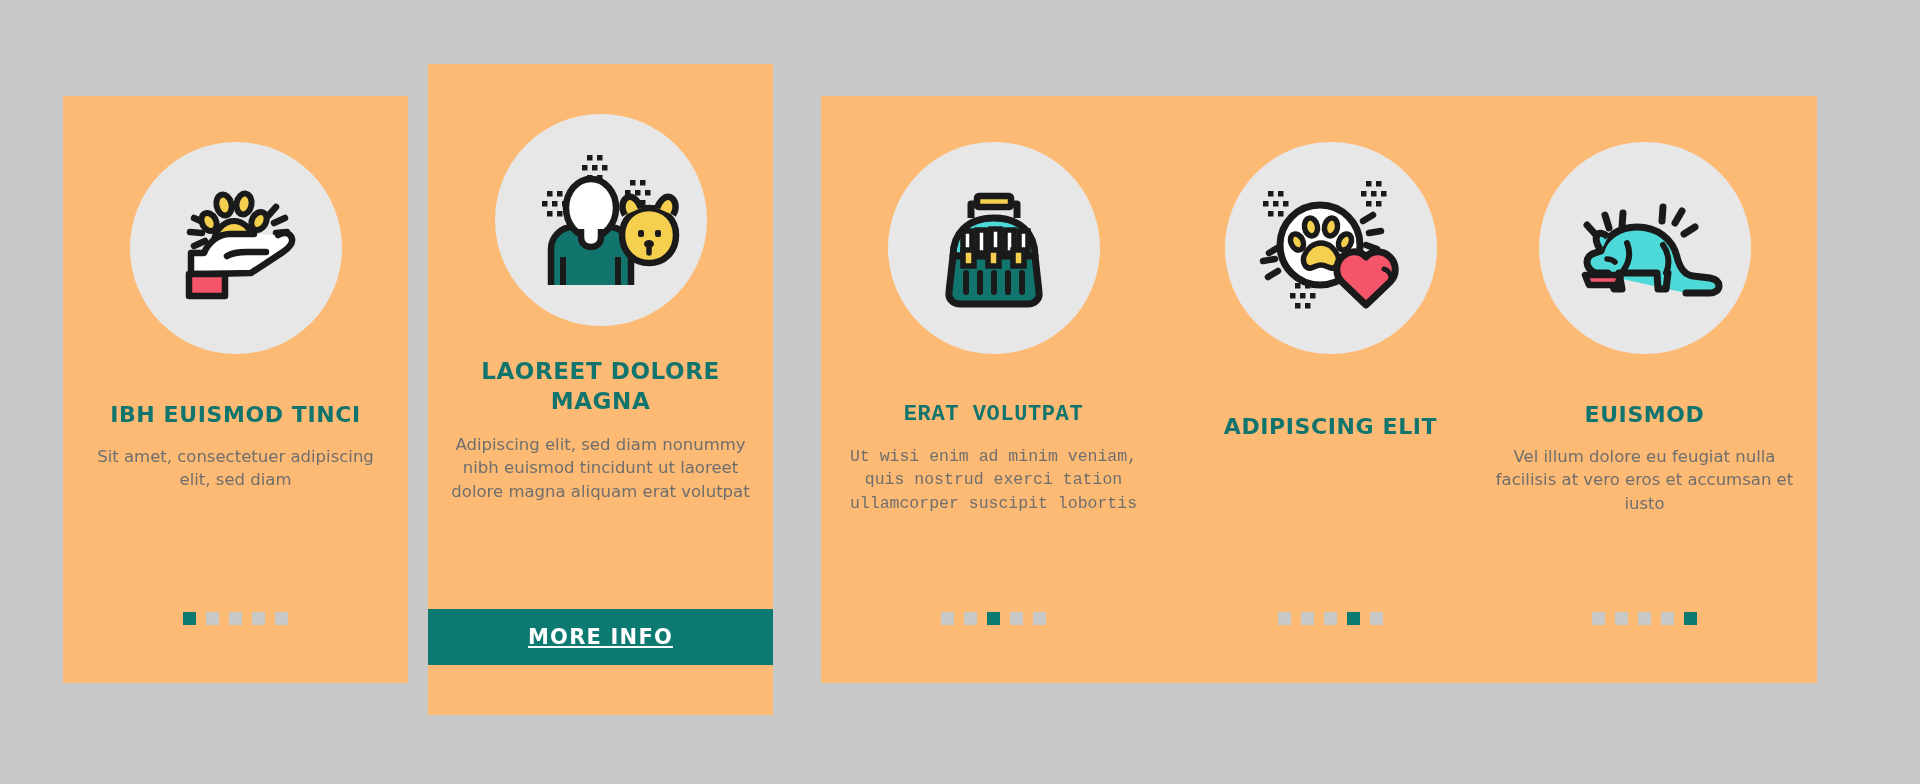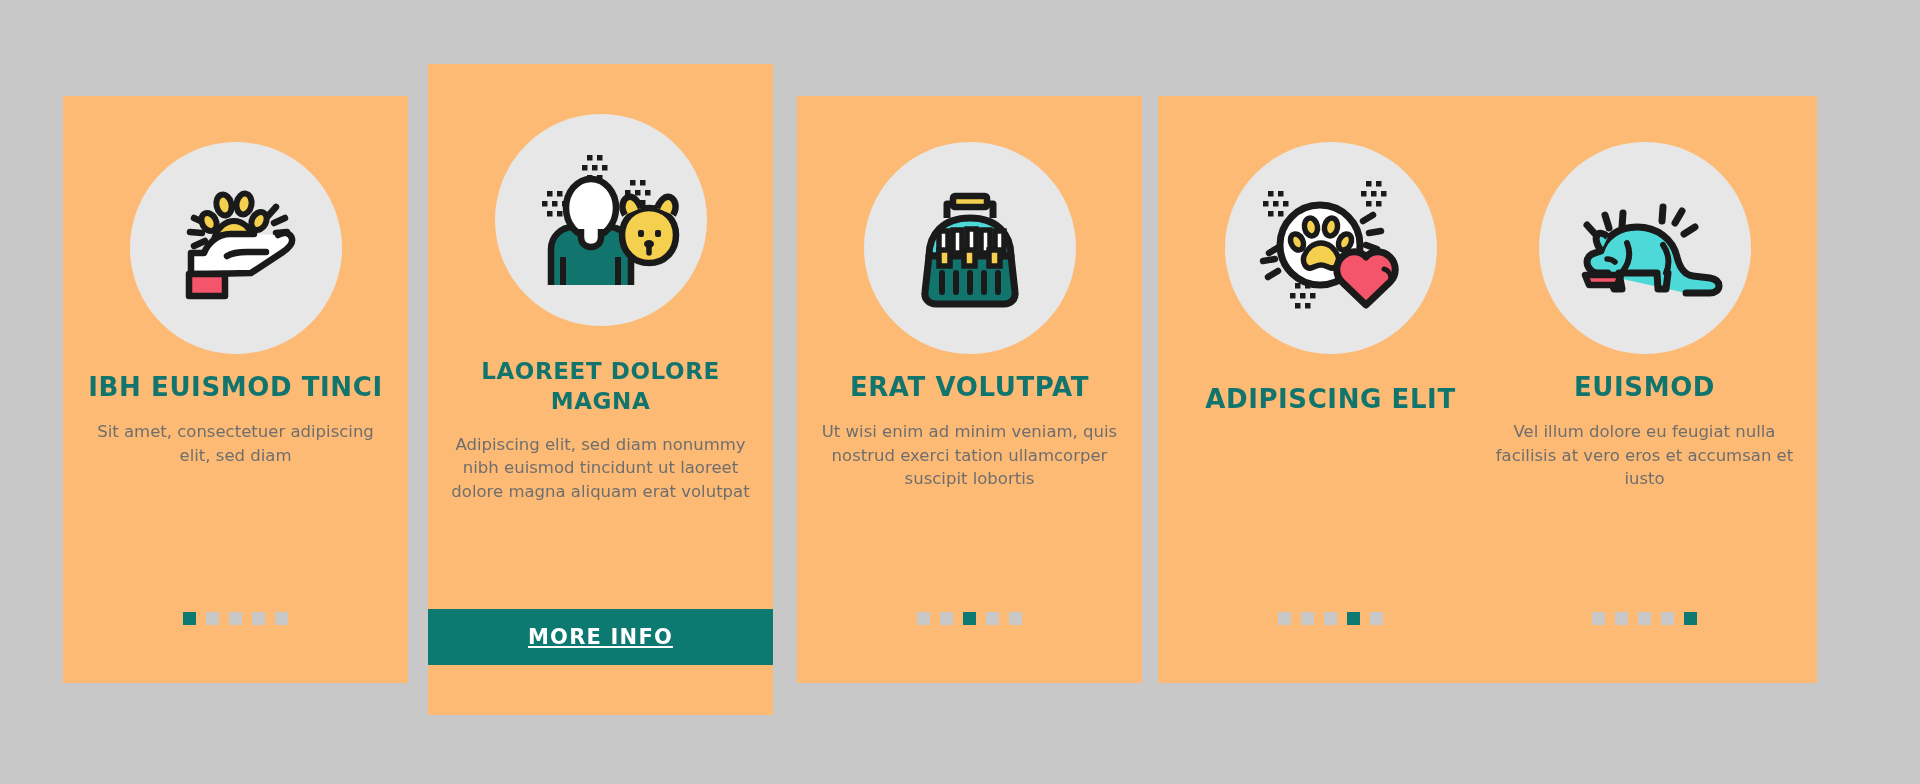--- a/index.html
+++ b/index.html
@@ -32,42 +32,42 @@
     align-items: center;
   }
   .card.featured {
     top: 64px;
     height: 651px;
     box-shadow: 0 0 0 0 rgba(0,0,0,0);
   }
 
   .card-1 { left: 63px; }
   .card-2 { left: 428px; }
-  .card-3 { left: 797px; }
+  .card-3 { left: 821px; font-family: Liberation Mono, monospace; }
   .card-4 { left: 1158px; gap: 12px; }
   .card-5 { left: 1472px; }
 
   .icon-wrap {
     margin-top: 46px;
     width: 212px;
     height: 212px;
     border-radius: 50%;
     background: #e7e7e7;
     display: flex;
     align-items: center;
     justify-content: center;
     flex: none;
   }
   .featured .icon-wrap { margin-top: 50px; }
 
   .icon-wrap svg { display: block; }
 
   .card-title {
-    margin-top: 16px;
-    font-size: 26px;
+    margin-top: 46px;
+    font-size: 22px;
     font-weight: bold;
     color: #11756e;
     letter-spacing: 0.6px;
     text-align: center;
     line-height: 1.32;
     padding: 0 14px;
     box-sizing: border-box;
     width: 100%;
   }
   .featured .card-title { margin-top: 30px; font-size: 23px; }

